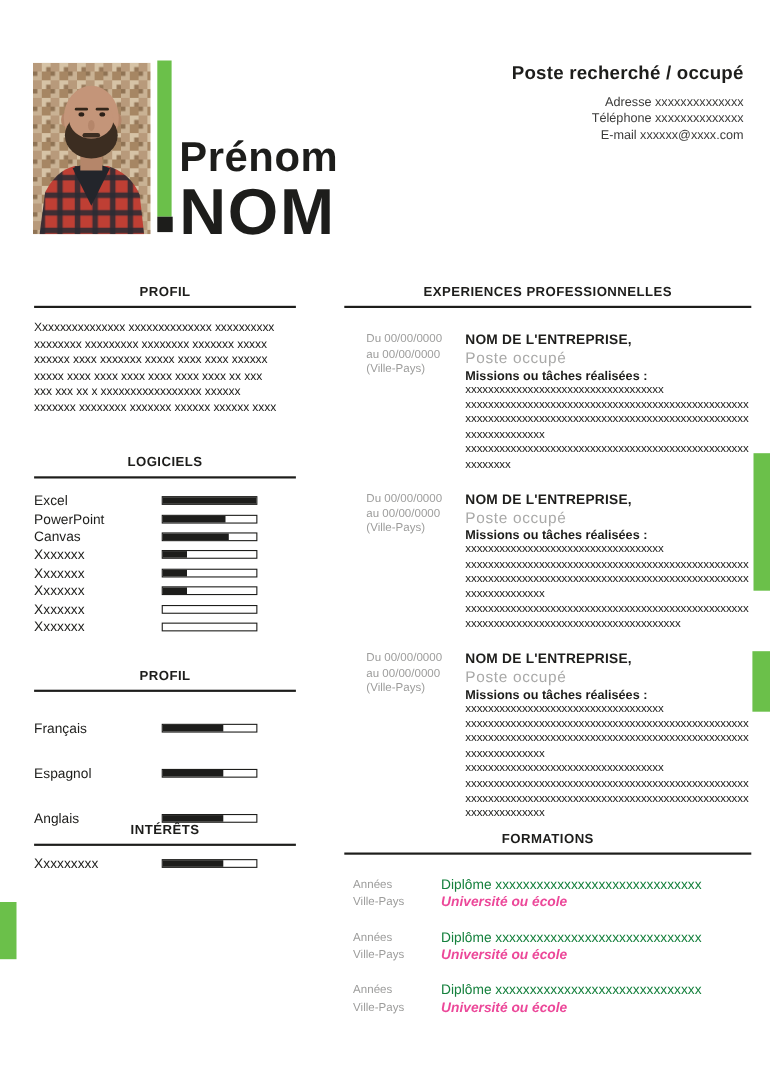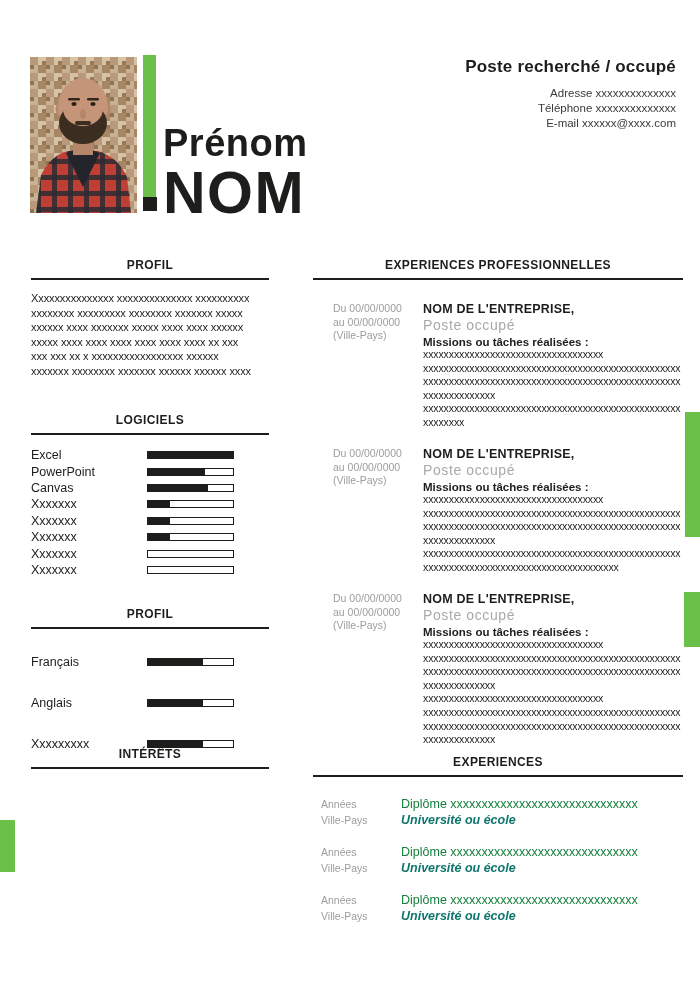--- a/index.html
+++ b/index.html
@@ -51,21 +51,21 @@
   .exp-missions{font-size:11.5px;margin-top:3px;font-weight:bold;}
   .xline{font-size:10.5px;line-height:13.6px;letter-spacing:-0.1px;white-space:nowrap;}
 
   
   .form-entry{position:absolute;left:8px;width:362px;display:grid;grid-template-columns:64px 1fr;column-gap:16px;}
   .form-entry:nth-child(1){top:542px;}
   .form-entry:nth-child(2){top:590px;}
   .form-entry:nth-child(3){top:638px;}
   .form-label{font-size:10.5px;line-height:15.5px;color:#9d9d9c;}
   .form-diploma{font-size:12.5px;line-height:15.5px;color:#15803d;white-space:nowrap;}
-  .form-school{font-size:12.5px;line-height:15.5px;font-weight:700;font-style:italic;color:#0f766e;}
+  .form-school{font-size:12.5px;line-height:15.5px;font-weight:700;font-style:italic;color:#ec4899;}
 
   
   .green{position:absolute;}
   .green-right-1{left:685px;top:412px;width:15px;height:125px;}
   .green-right-2{left:684px;top:592px;width:16px;height:55px;}
   .green-left-bottom{left:0;top:820px;width:15px;height:52px;}
 </style>
 </head>
 <body>
 
@@ -196,20 +196,26 @@
       <div class="sec-title">PROFIL</div>
       <div class="sec-rule"></div>
       <div class="skill-list lang-list">
           <div class="skill-row">
      <span class="skill-label">Français</span>
      <span class="skill-bar">
        <span class="skill-fill" style="width:65%"></span>
      </span>
    </div>
           <div class="skill-row">
+     <span class="skill-label">Espagnol</span>
+     <span class="skill-bar">
+       <span class="skill-fill" style="width:65%"></span>
+     </span>
+   </div>
+          <div class="skill-row">
      <span class="skill-label">Anglais</span>
      <span class="skill-bar">
        <span class="skill-fill" style="width:65%"></span>
      </span>
    </div>
           <div class="skill-row">
      <span class="skill-label">Xxxxxxxxx</span>
      <span class="skill-bar">
        <span class="skill-fill" style="width:65%"></span>
      </span>
@@ -283,21 +289,21 @@
             <div class="xline">xxxxxxxxxxxxxx</div>
             <div class="xline">xxxxxxxxxxxxxxxxxxxxxxxxxxxxxxxxxxx</div>
             <div class="xline">xxxxxxxxxxxxxxxxxxxxxxxxxxxxxxxxxxxxxxxxxxxxxxxxxx</div>
             <div class="xline">xxxxxxxxxxxxxxxxxxxxxxxxxxxxxxxxxxxxxxxxxxxxxxxxxx</div>
             <div class="xline">xxxxxxxxxxxxxx</div>
      </div>
    </div>
       </div>
 
     <div class="sec" style="top:500px">
-      <div class="sec-title">EXPERIENCES</div>
+      <div class="sec-title">FORMATIONS</div>
       <div class="sec-rule"></div>
     </div>
     <div>
         <div class="form-entry">
      <div>
        <div class="form-label">Années</div>
        <div class="form-label">Ville-Pays</div>
      </div>
      <div>
        <div class="form-diploma">Diplôme xxxxxxxxxxxxxxxxxxxxxxxxxxxxxx</div>

